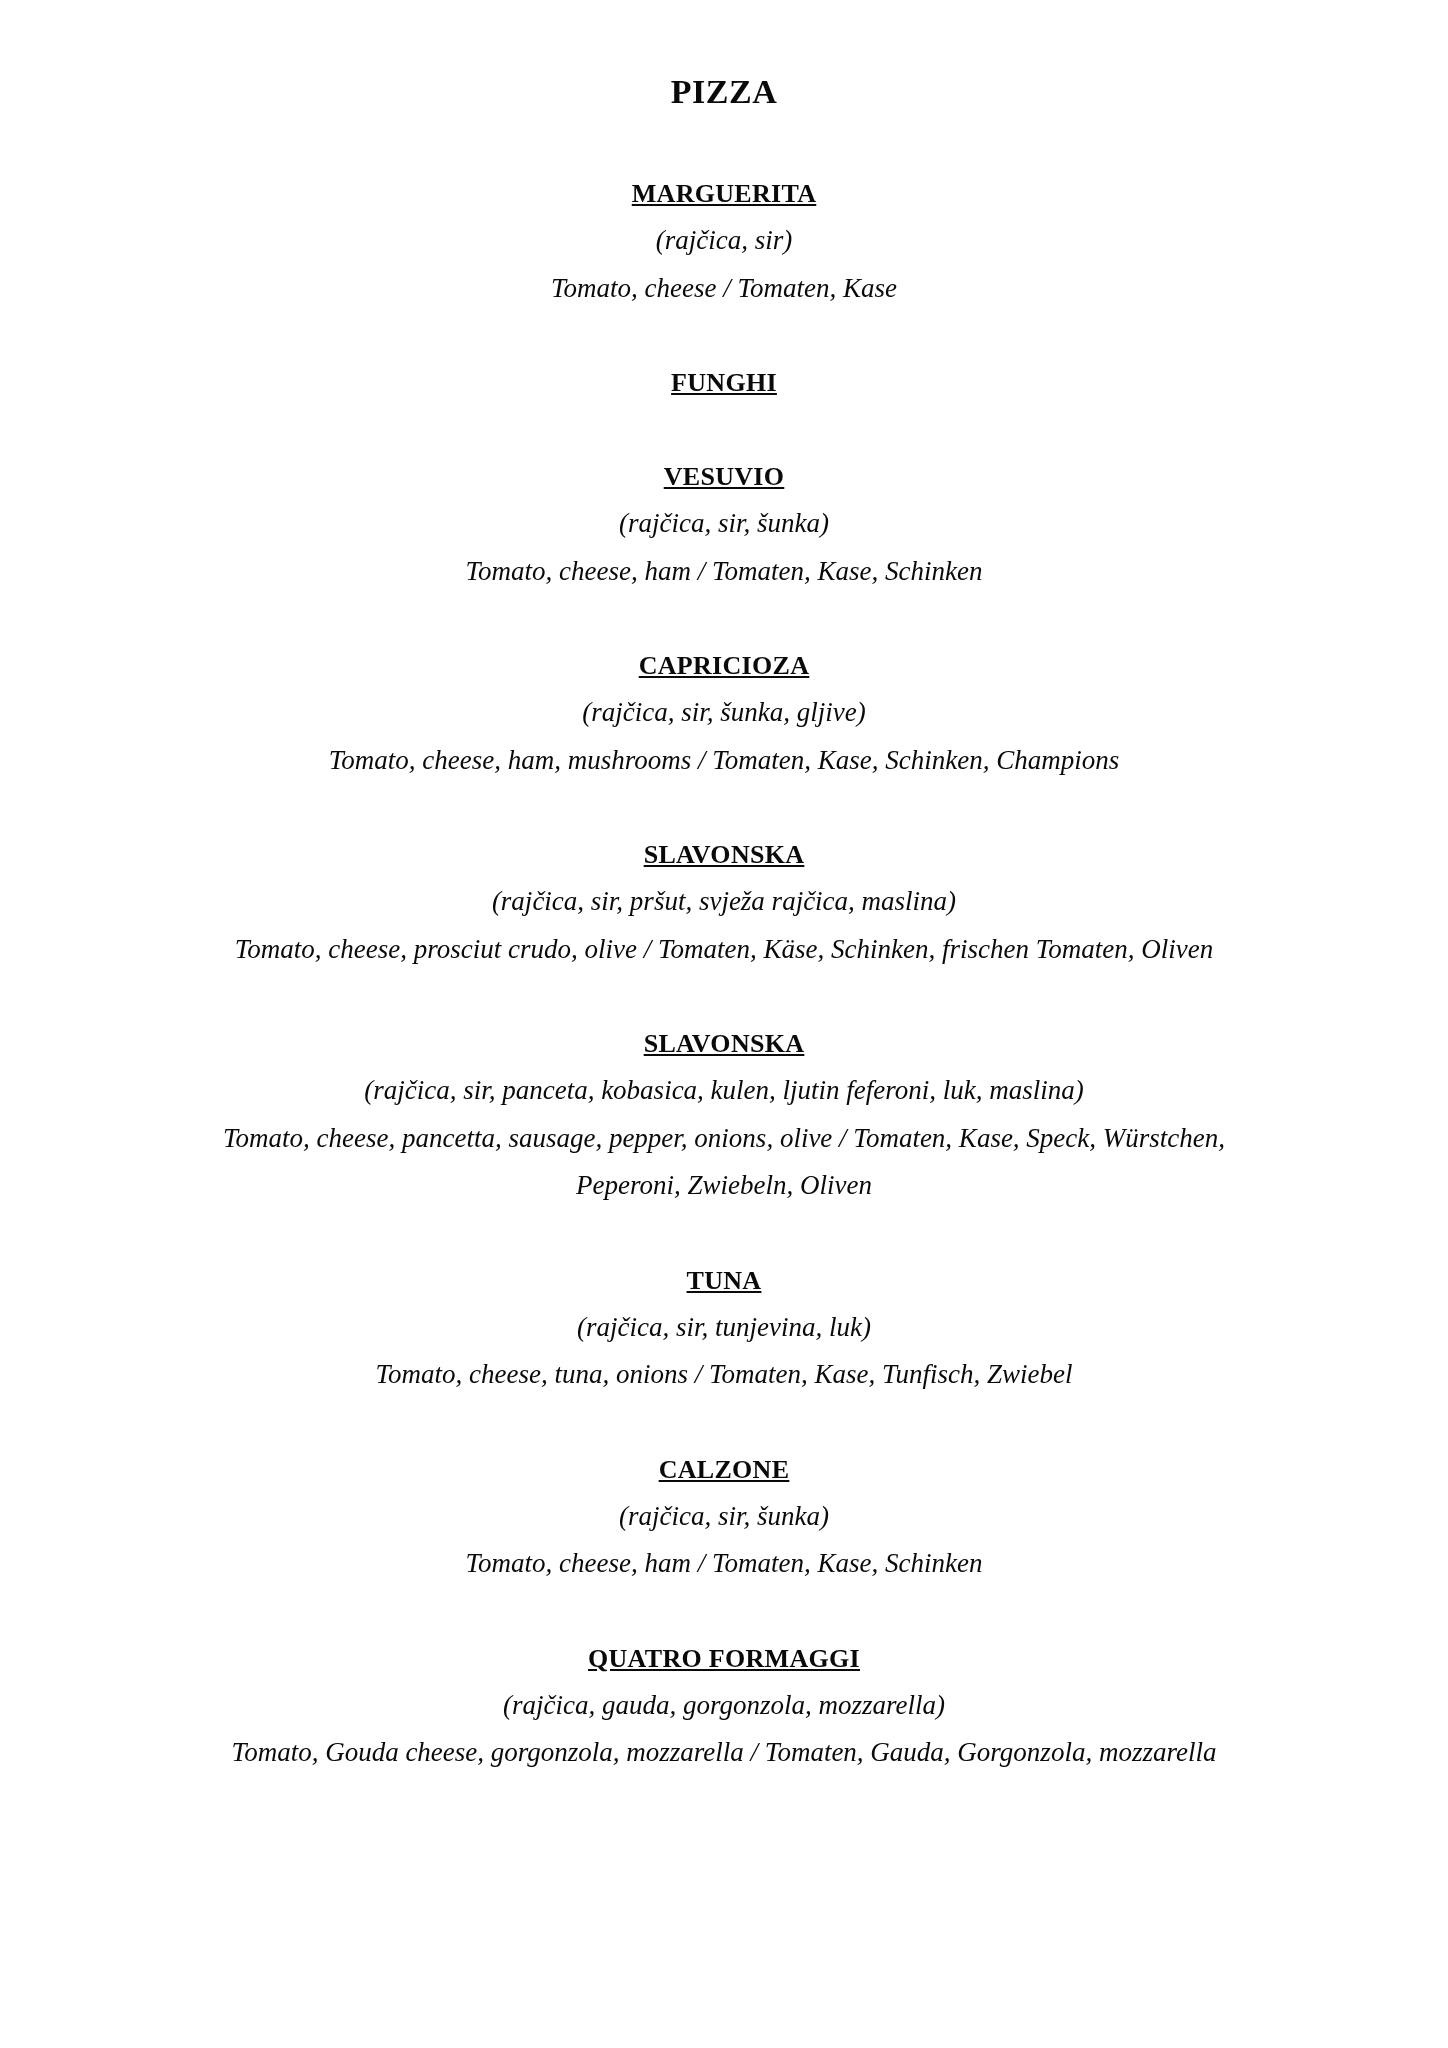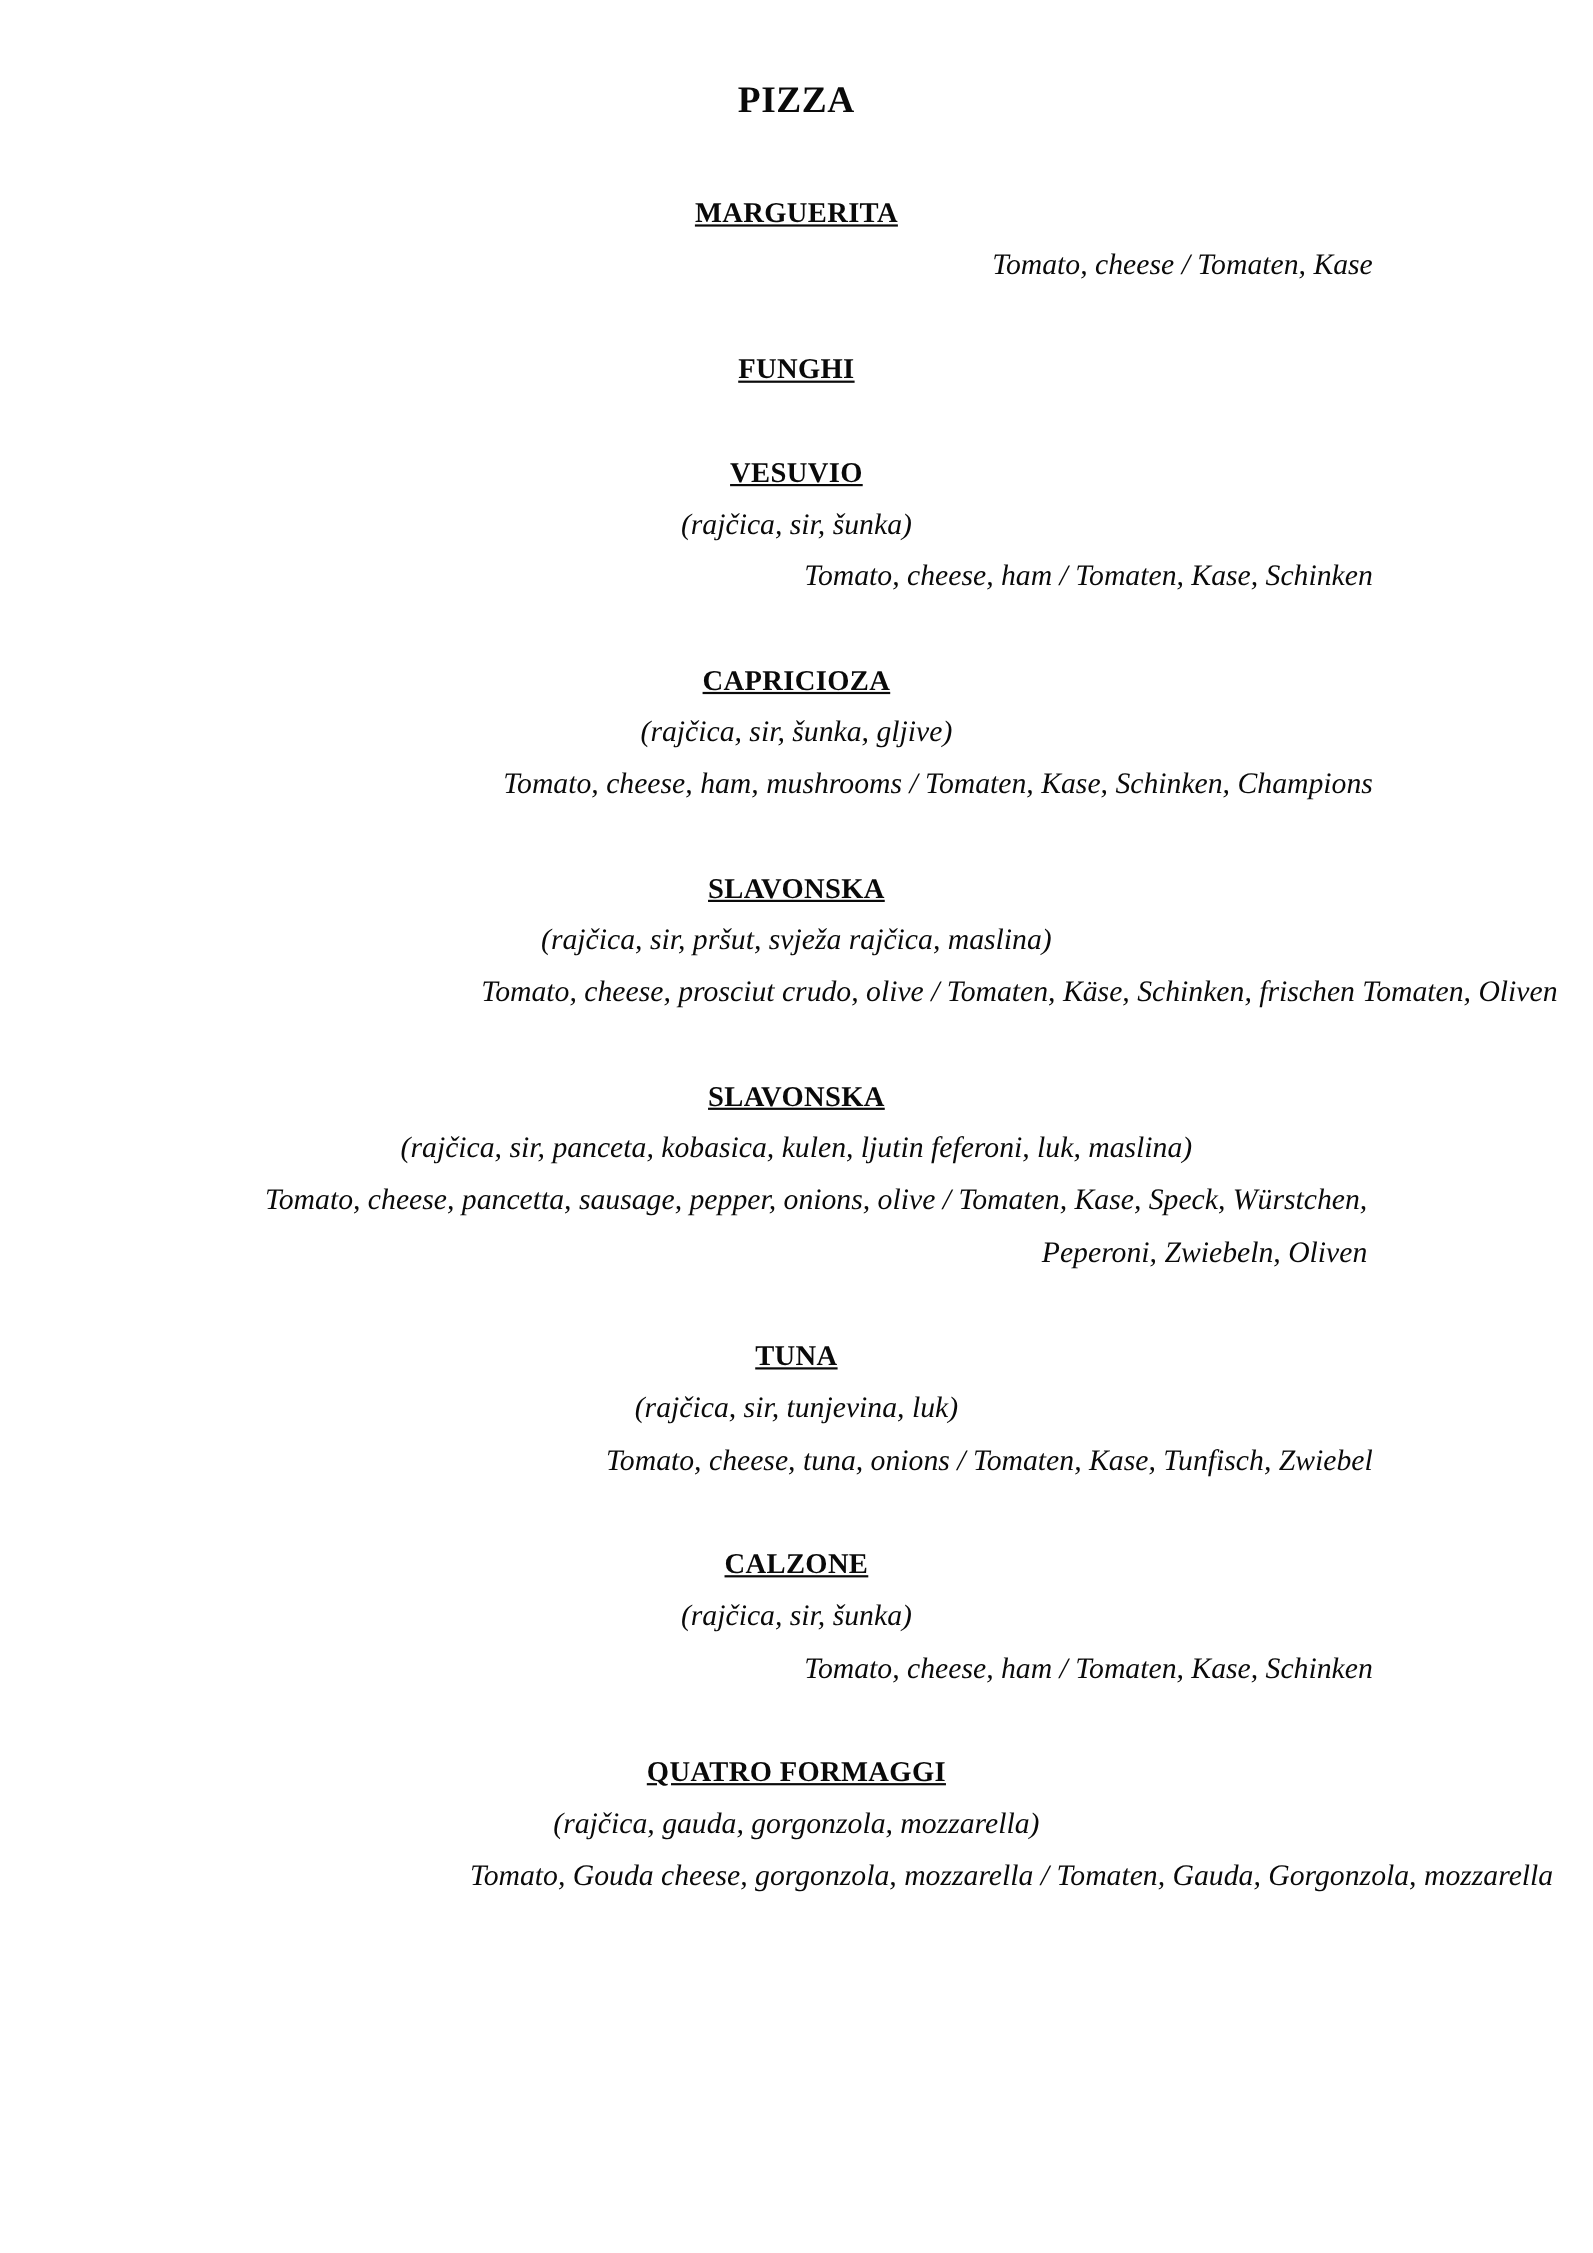--- a/index.html
+++ b/index.html
@@ -15,31 +15,32 @@
   .items { position: absolute; top: 170px; left: 0; width: 1448px; }
   .item { text-align: center; margin-bottom: 47px; }
   .item-name {
     font-weight: bold; font-size: 26px; line-height: 47px; height: 47px;
     letter-spacing: 0.3px;
     text-decoration: underline;
   }
   .item-local, .item-translation {
     font-style: italic; font-size: 27px; line-height: 47.5px;
   }
-  .item-translation { padding: 0 200px; text-align: right; }
+  .item-translation { padding: 0 200px; }
 </style>
 </head>
 <body>
 
 <div class="page">
   <div class="title">PIZZA</div>
 
   <div class="items">
     <div class="item">
       <div class="item-name">MARGUERITA</div>
+      <div class="item-local">(rajčica, sir)</div>
       <div class="item-translation">Tomato, cheese / Tomaten, Kase</div>
     </div>
     <div class="item">
       <div class="item-name">FUNGHI</div>
     </div>
     <div class="item">
       <div class="item-name">VESUVIO</div>
       <div class="item-local">(rajčica, sir, šunka)</div>
       <div class="item-translation">Tomato, cheese, ham / Tomaten, Kase, Schinken</div>
     </div>

